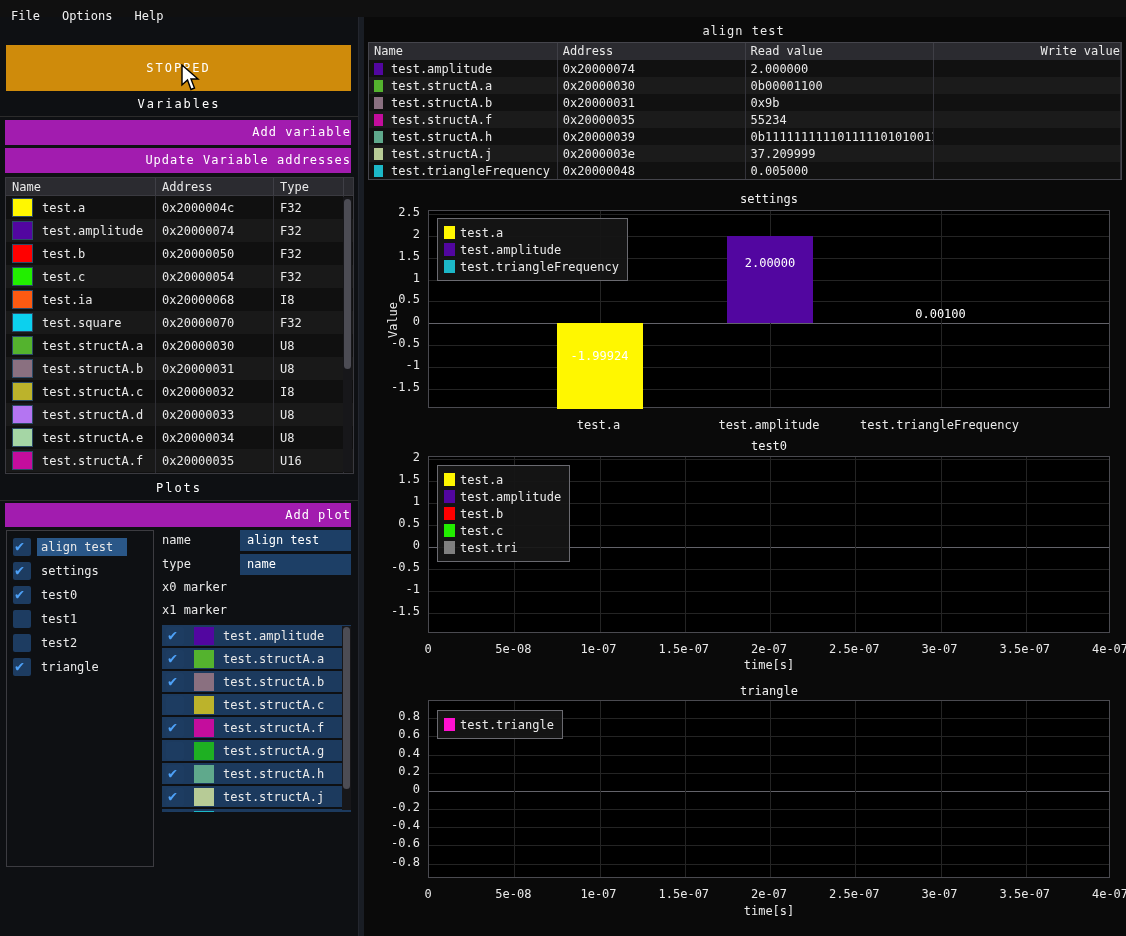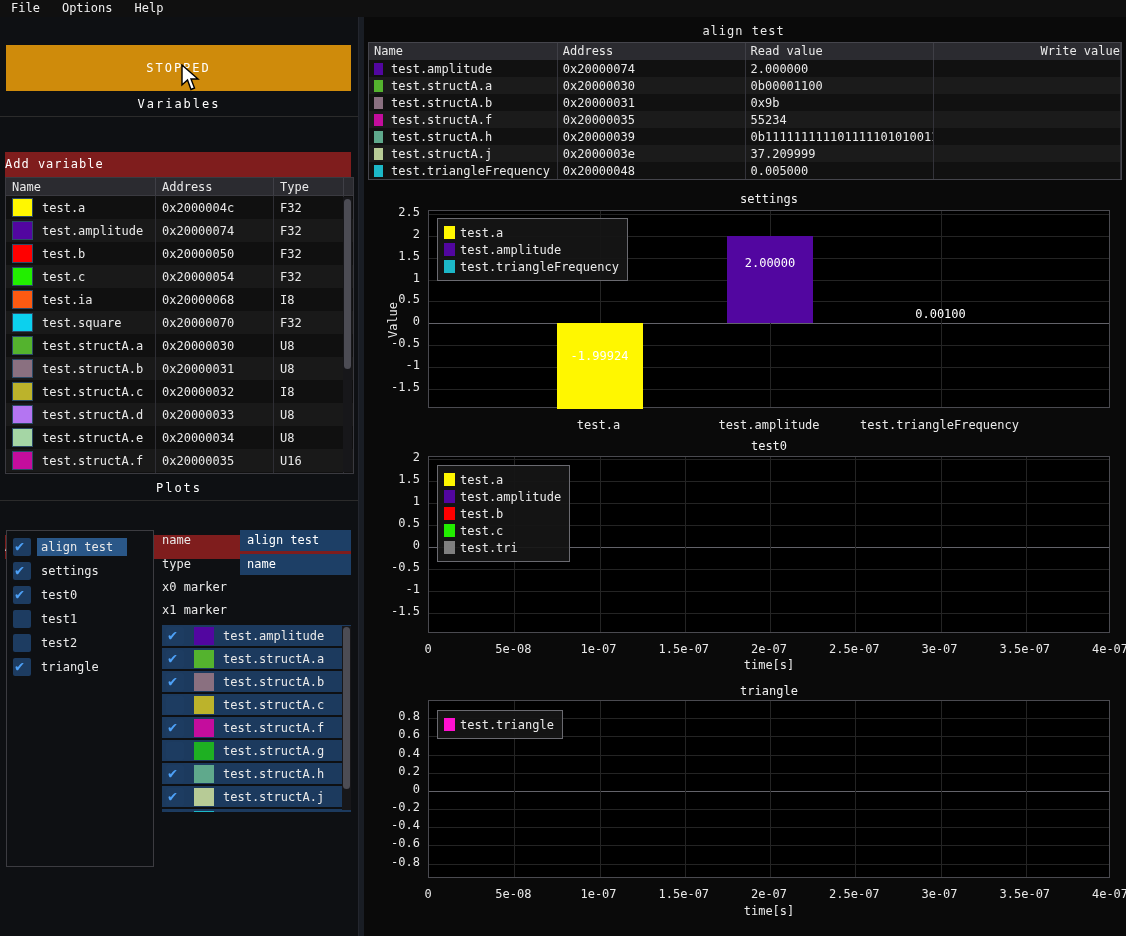--- a/index.html
+++ b/index.html
@@ -2,40 +2,40 @@
 <html><head>
 <meta charset="utf-8">
 <style>
   * { margin:0; padding:0; box-sizing:border-box; }
   html,body { width:1126px; height:936px; background:#0a0a0a; overflow:hidden;
     font-family:"DejaVu Sans Mono","Liberation Mono",monospace; font-size:12px; color:#e9e9e9; }
   .abs { position:absolute; }
 
   
   #menubar { left:0; top:0; width:1126px; height:17px; background:#101010; display:flex; align-items:center; z-index:5; }
-  .menu-item { padding:0 11px; height:17px; line-height:17px; color:#f0f0f0; cursor:default; }
+  .menu-item { padding:8px 11px; height:17px; line-height:17px; color:#f0f0f0; cursor:default; }
 
   
   #left-panel { left:0; top:17px; width:358px; height:919px; background:#0e1013; }
   #splitter { left:358px; top:17px; width:6px; height:919px; background:#191d24; border-left:1px solid #23262e; }
 
   #tabbar { left:0; top:0; width:358px; height:20px; background:#0c0e11; border-bottom:2px solid #3f74b5; display:flex; }
   .tab-collapse { width:22px; height:18px; background:#10151c; display:flex; flex-direction:column; align-items:center; justify-content:center; gap:1px; }
   .tc-bar { width:9px; height:2px; background:#cfe3f5; }
   .tc-tri { width:0; height:0; border-left:5px solid transparent; border-right:5px solid transparent; border-top:6px solid #cfe3f5; }
   .tab { height:18px; line-height:18px; padding:0 9px; margin-right:2px; color:#ffffff; border-radius:2px 2px 0 0; }
   .tab.active { background:#3a6ba8; }
   .tab.inactive { background:#23466b; color:#d7e4f2; }
 
   #stopped-btn { left:6px; top:28px; width:345px; height:46px; background:#cf8b0b; color:#ffffff; text-align:center; line-height:46px; letter-spacing:2px; }
 
   .section-header { width:358px; text-align:center; letter-spacing:2px; color:#ffffff; }
   .separator { width:358px; height:1px; background:#2b2b2b; }
 
-  .btn-blue { background:#7f1d1d; color:#ffffff; text-align:left; letter-spacing:1px;margin-top:32px; }
+  .btn-blue { background:#a21caf; color:#ffffff; text-align:right; letter-spacing:1px; }
   #add-variable-btn { left:5px; top:103px; width:346px; height:25px; line-height:25px; }
   #update-addr-btn  { left:5px; top:131px; width:346px; height:25px; line-height:25px; }
   #add-plot-btn     { left:5px; top:486px; width:346px; height:24px; line-height:24px; }
   #export-btn       { left:162px; top:800px; width:189px; height:25px; line-height:25px; }
 
   
   #var-table { left:5px; top:160px; width:349px; height:297px; background:#101010; border:1px solid #3a3a40; overflow:hidden; }
   .vheader { display:flex; height:18px; background:#2b2b30; border-bottom:1px solid #3a3a40; }
   .vheader > div { line-height:18px; padding-left:6px; border-right:1px solid #3f3f46; }
   .vrow { display:flex; height:23px; }

